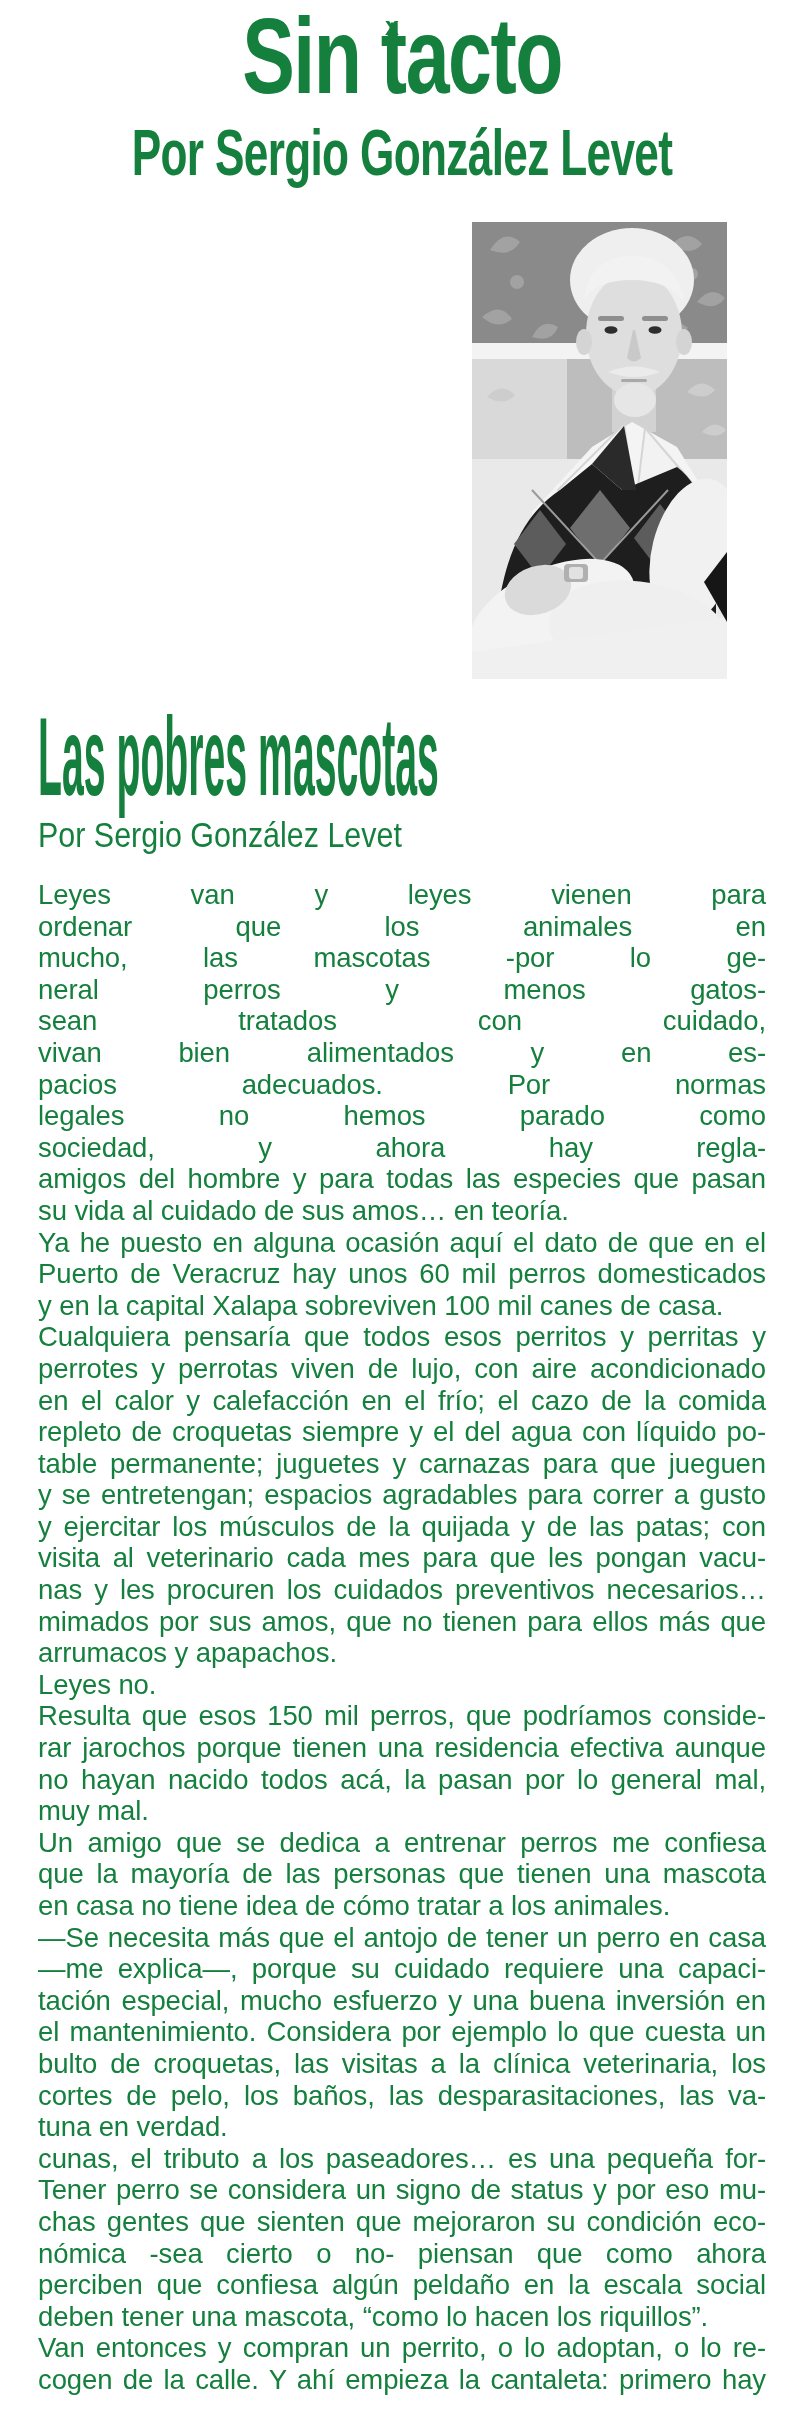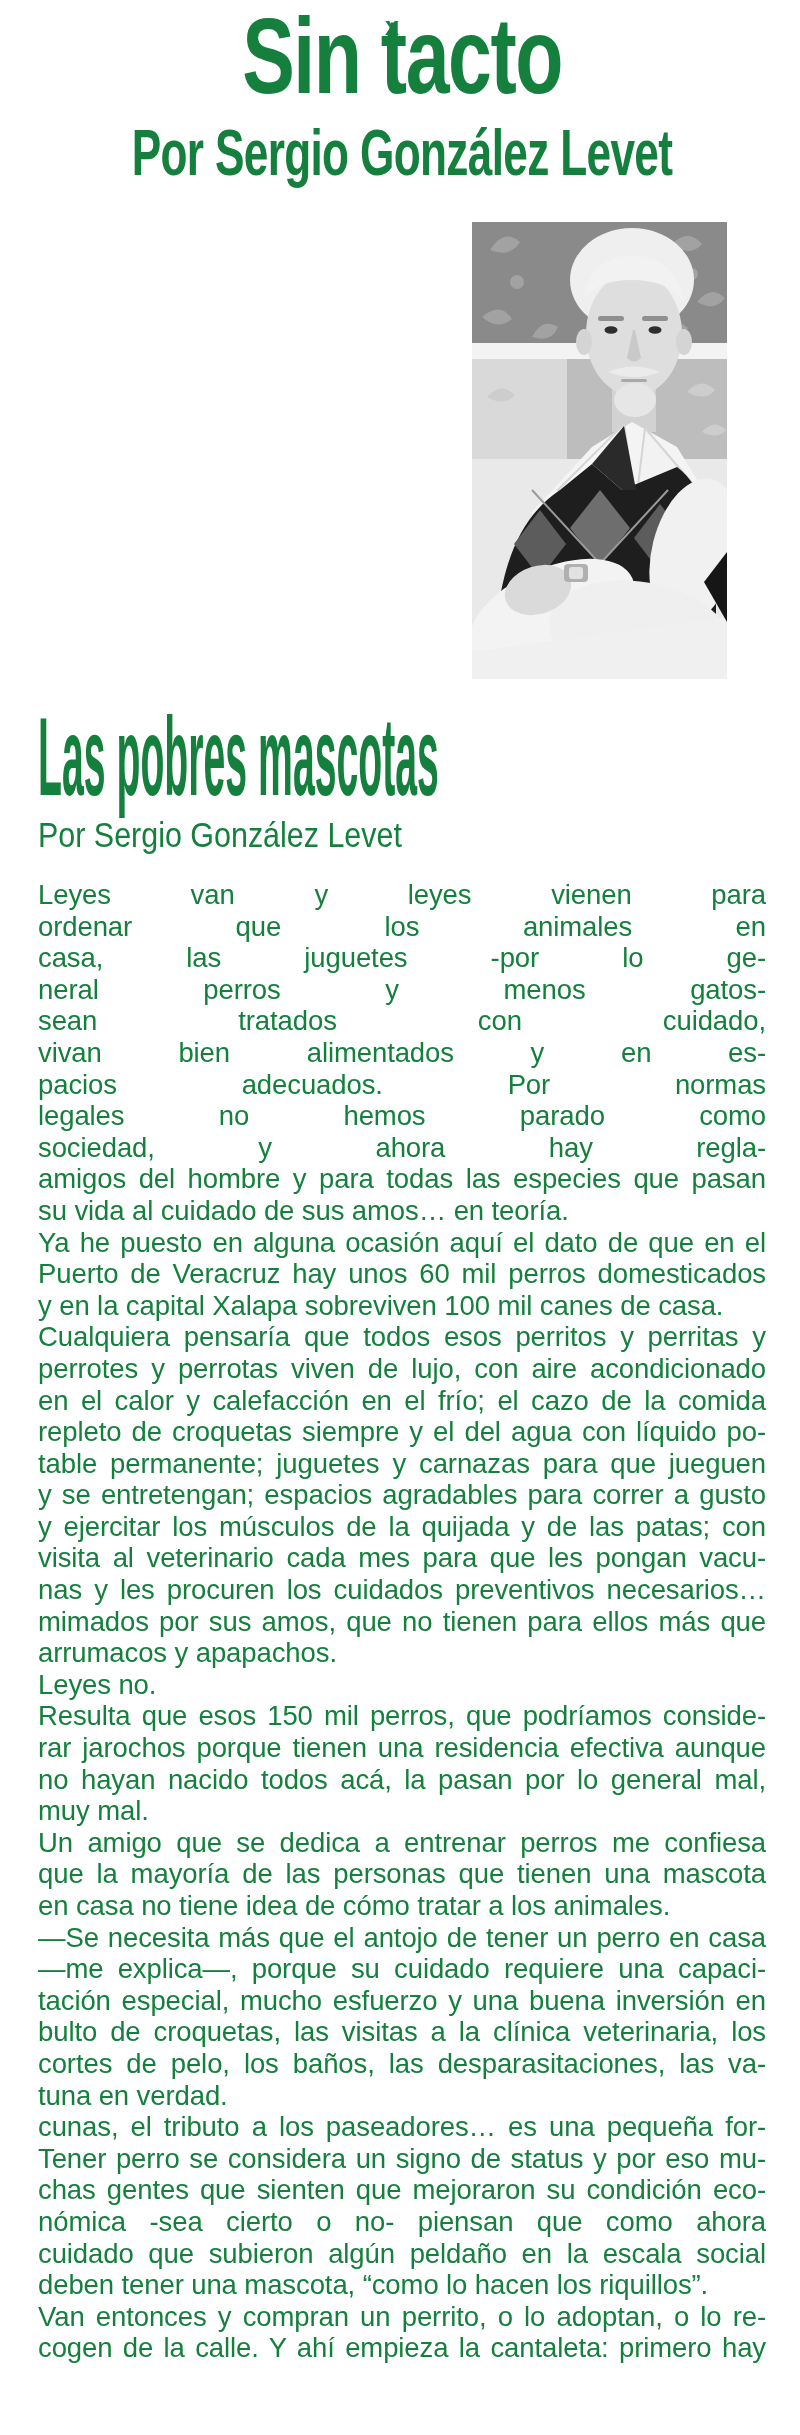--- a/index.html
+++ b/index.html
@@ -127,21 +127,21 @@
       </svg>
     </figure>
 
     <h2 class="headline"><span class="squeeze headline-squeeze">Las pobres mascotas</span></h2>
 
     <div class="byline-small"><span class="squeeze byline-small-squeeze">Por Sergio González Levet</span></div>
 
     <div class="article-body">
         <div class="line">Leyes van y leyes vienen para</div>
         <div class="line">ordenar que los animales en</div>
-        <div class="line">casa, las juguetes -por lo ge-</div>
+        <div class="line">mucho, las mascotas -por lo ge-</div>
         <div class="line">neral perros y menos gatos-</div>
         <div class="line">sean tratados con cuidado,</div>
         <div class="line">vivan bien alimentados y en es-</div>
         <div class="line">pacios adecuados. Por normas</div>
         <div class="line">legales no hemos parado como</div>
         <div class="line">sociedad, y ahora hay regla-</div>
         <div class="line">amigos del hombre y para todas las especies que pasan</div>
         <div class="line last">su vida al cuidado de sus amos… en teoría.</div>
         <div class="line">Ya he puesto en alguna ocasión aquí el dato de que en el</div>
         <div class="line">Puerto de Veracruz hay unos 60 mil perros domesticados</div>
@@ -161,27 +161,28 @@
         <div class="line">Resulta que esos 150 mil perros, que podríamos conside-</div>
         <div class="line">rar jarochos porque tienen una residencia efectiva aunque</div>
         <div class="line">no hayan nacido todos acá, la pasan por lo general mal,</div>
         <div class="line last">muy mal.</div>
         <div class="line">Un amigo que se dedica a entrenar perros me confiesa</div>
         <div class="line">que la mayoría de las personas que tienen una mascota</div>
         <div class="line last">en casa no tiene idea de cómo tratar a los animales.</div>
         <div class="line">—Se necesita más que el antojo de tener un perro en casa</div>
         <div class="line">—me explica—, porque su cuidado requiere una capaci-</div>
         <div class="line">tación especial, mucho esfuerzo y una buena inversión en</div>
+        <div class="line">el mantenimiento. Considera por ejemplo lo que cuesta un</div>
         <div class="line">bulto de croquetas, las visitas a la clínica veterinaria, los</div>
         <div class="line">cortes de pelo, los baños, las desparasitaciones, las va-</div>
         <div class="line last">tuna en verdad.</div>
         <div class="line">cunas, el tributo a los paseadores… es una pequeña for-</div>
         <div class="line">Tener perro se considera un signo de status y por eso mu-</div>
         <div class="line">chas gentes que sienten que mejoraron su condición eco-</div>
         <div class="line">nómica -sea cierto o no- piensan que como ahora</div>
-        <div class="line">cuidado que subieron algún peldaño en la escala social</div>
+        <div class="line">perciben que confiesa algún peldaño en la escala social</div>
         <div class="line last">deben tener una mascota, “como lo hacen los riquillos”.</div>
         <div class="line">Van entonces y compran un perrito, o lo adoptan, o lo re-</div>
         <div class="line">cogen de la calle. Y ahí empieza la cantaleta: primero hay</div>
       </div>
 
   </div>
 </div>
 
 </body></html>

